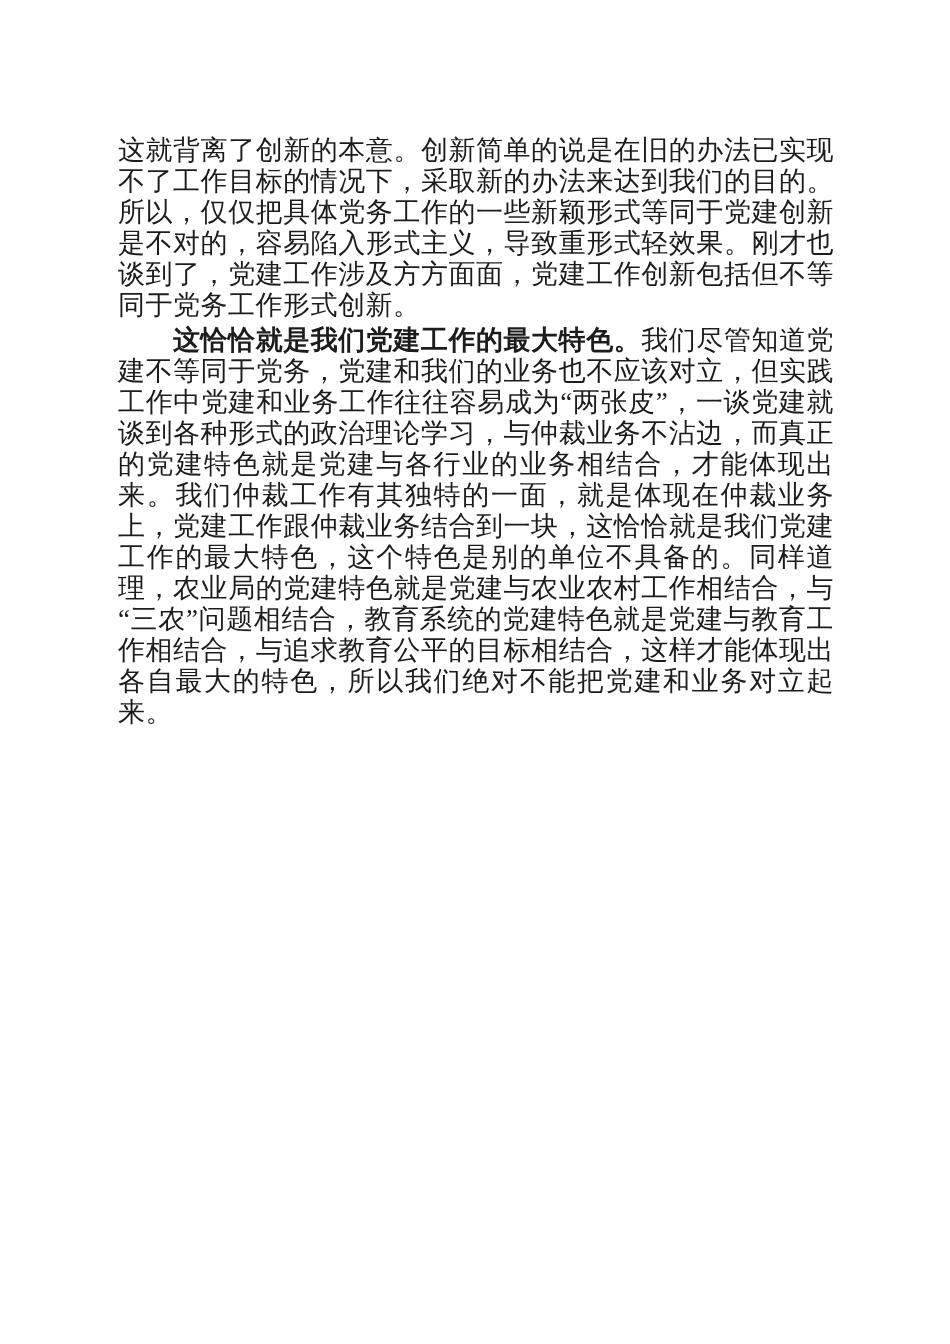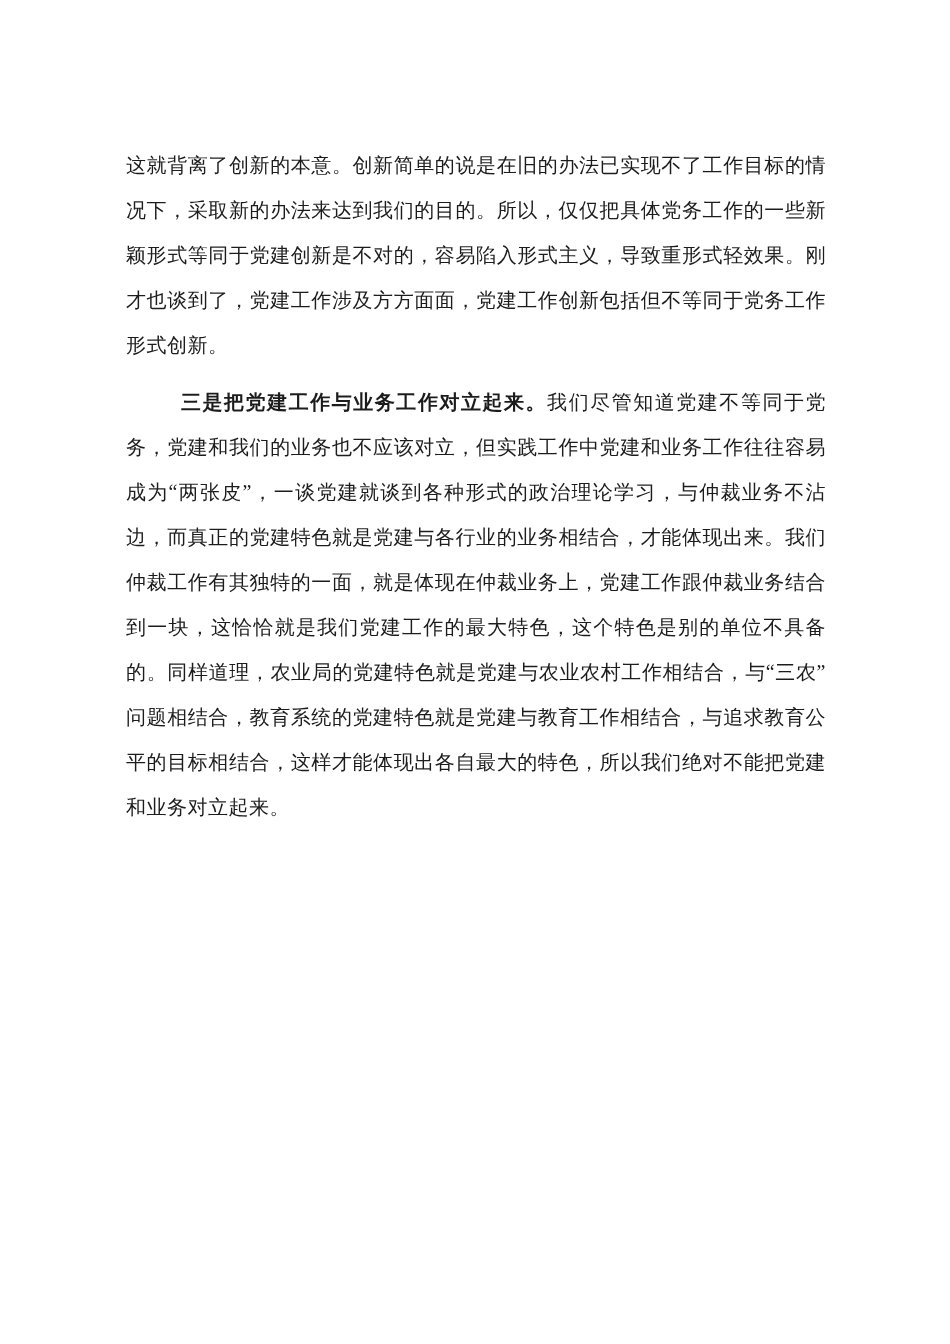--- a/index.html
+++ b/index.html
@@ -16,41 +16,41 @@
     font-family: "Liberation Serif", "DejaVu Serif", serif;
   }
   .text-block {
     position: absolute;
     left: 114px;
     top: 131px;
     width: 724px;
     color: #1c1c1c;
   }
   .para {
-    margin: 12px;
+    margin: 4px;
     padding: 0;
-    font-size: 20px;
-    line-height: 45px;
+    font-size: 27px;
+    line-height: 31px;
     text-align: justify;
     text-justify: inter-ideograph;
     letter-spacing: 0.5px;
     font-weight: 400;
   }
   .para.indent {
     text-indent: 55px;
   }
   .lead-bold {
     font-weight: 700;
   }
 </style>
 </head>
 <body>
 
 <div class="page">
   <div class="text-block">
 
     <p class="para"><span>这就背离了创新的本意。创新简单的说是在旧的办法已实现不了工作目标的情况下，采取新的办法来达到我们的目的。所以，仅仅把具体党务工作的一些新颖形式等同于党建创新是不对的，容易陷入形式主义，导致重形式轻效果。刚才也谈到了，党建工作涉及方方面面，党建工作创新包括但不等同于党务工作形式创新。</span></p>
 
-    <p class="para indent"><span class="lead-bold">三是把党建工作与业务工作对立起来。</span><span>我们尽管知道党建不等同于党务，党建和我们的业务也不应该对立，但实践工作中党建和业务工作往往容易成为“两张皮”，一谈党建就谈到各种形式的政治理论学习，与仲裁业务不沾边，而真正的党建特色就是党建与各行业的业务相结合，才能体现出来。我们仲裁工作有其独特的一面，就是体现在仲裁业务上，党建工作跟仲裁业务结合到一块，这恰恰就是我们党建工作的最大特色，这个特色是别的单位不具备的。同样道理，农业局的党建特色就是党建与农业农村工作相结合，与“三农”问题相结合，教育系统的党建特色就是党建与教育工作相结合，与追求教育公平的目标相结合，这样才能体现出各自最大的特色，所以我们绝对不能把党建和业务对立起来。</span></p>
+    <p class="para indent"><span class="lead-bold">这恰恰就是我们党建工作的最大特色。</span><span>我们尽管知道党建不等同于党务，党建和我们的业务也不应该对立，但实践工作中党建和业务工作往往容易成为“两张皮”，一谈党建就谈到各种形式的政治理论学习，与仲裁业务不沾边，而真正的党建特色就是党建与各行业的业务相结合，才能体现出来。我们仲裁工作有其独特的一面，就是体现在仲裁业务上，党建工作跟仲裁业务结合到一块，这恰恰就是我们党建工作的最大特色，这个特色是别的单位不具备的。同样道理，农业局的党建特色就是党建与农业农村工作相结合，与“三农”问题相结合，教育系统的党建特色就是党建与教育工作相结合，与追求教育公平的目标相结合，这样才能体现出各自最大的特色，所以我们绝对不能把党建和业务对立起来。</span></p>
 
 
   </div>
 </div>
 
 </body></html>

